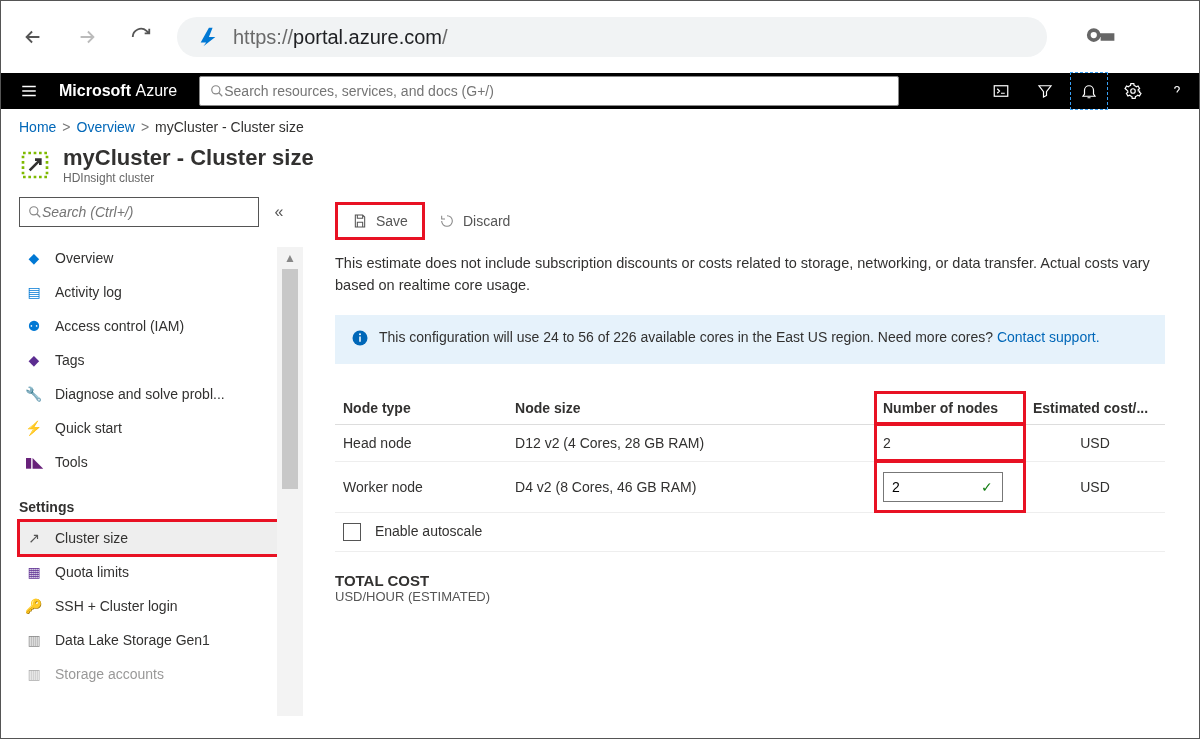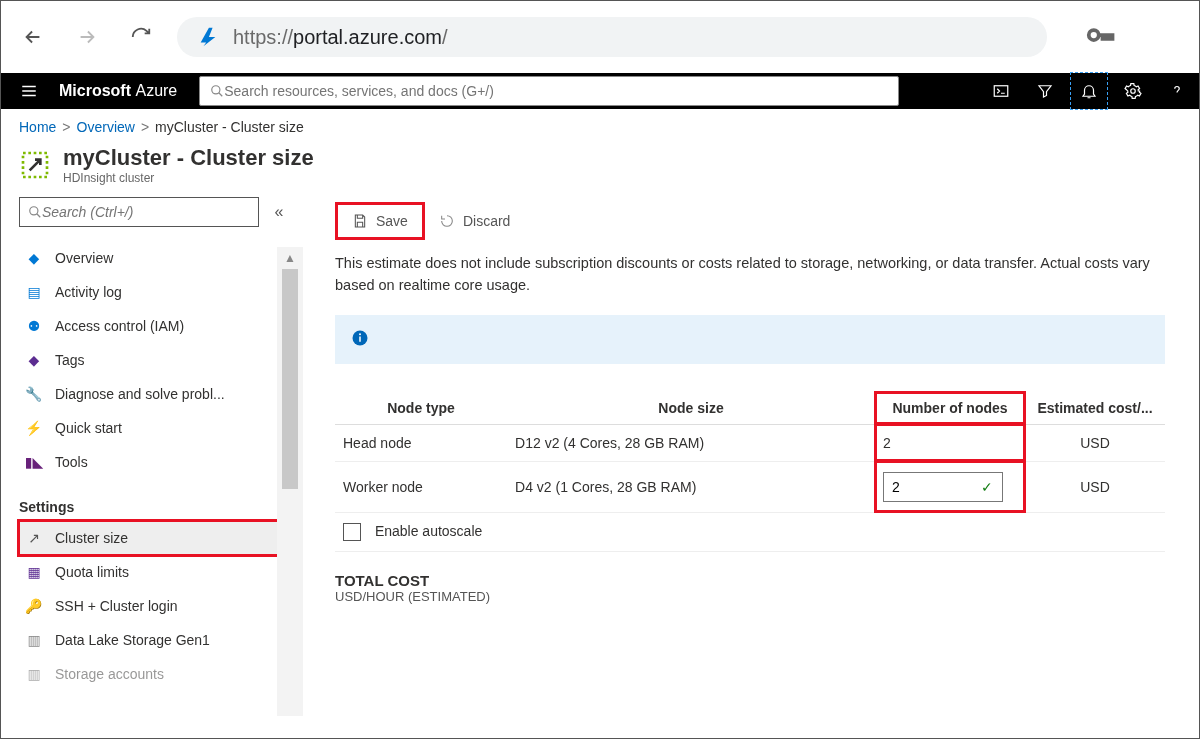--- a/index.html
+++ b/index.html
@@ -65,21 +65,21 @@
   .tool-btn svg { width:16px; height:16px; }
   .tool-btn.save { border: 3px solid #e81123; padding:8px 14px; }
 
   .desc { font-size:14.5px; color:#323130; line-height:1.5; margin-bottom:18px; }
 
   .info-box { background:#e6f2fb; padding:14px 16px; display:flex; gap:10px; font-size:14px; color:#323130; margin-bottom:28px; }
   .info-box .icon { color:#0067b8; }
   .info-box a { color:#0067b8; text-decoration:none; }
 
   table.nodes { width:100%; border-collapse:collapse; font-size:14px; color:#323130; }
-  table.nodes th { text-align:center; font-weight:600; padding:8px 8px; border-bottom:1px solid #ddd; }
+  table.nodes th { text-align:left; font-weight:600; padding:8px 8px; border-bottom:1px solid #ddd; }
   table.nodes td { padding:10px 8px; border-bottom:1px solid #eee; }
   .col-num { width:150px; }
   .col-cost { width:140px; }
   .node-input { width:120px; height:30px; border:1px solid #777; padding:0 8px; font-size:14px; background:#fff; }
   .node-input-wrap { display:flex; align-items:center; gap:6px; }
   .check-ok { color:#107c10; }
   .num-column-hl { outline:3px solid #e81123; outline-offset:-2px; }
 
   .autoscale-row td { padding:14px 0 10px 0; border-bottom:1px solid #ccc; }
   .autoscale-row .chk { display:inline-block; width:18px; height:18px; border:1.5px solid #555; margin-right:10px; vertical-align:middle; }
@@ -280,41 +280,42 @@
     <p class="desc">This estimate does not include subscription discounts or costs related to storage, networking, or data transfer. Actual costs vary based on realtime core usage.</p>
 
     <div class="info-box">
       <span class="icon">
         <svg width="18" height="18" viewBox="0 0 24 24" fill="#0067b8">
             <circle cx="12" cy="12" r="10"></circle>
             <rect x="11" y="10" width="2" height="7" fill="#fff"></rect>
             <circle cx="12" cy="7" r="1.3" fill="#fff"></circle>
           </svg>
       </span>
+      <div><span>This configuration will use 24 to 56 of 226 available cores in the East US region. Need more cores? </span><a href="#">Contact support.</a></div>
     </div>
 
     <table class="nodes">
       <thead>
           <tr>
         <th>Node type</th>
         <th>Node size</th>
         <th class="col-num num-column-hl">Number of nodes</th>
         <th class="col-cost">Estimated cost/...</th>
       </tr>
         </thead>
       <tbody>
         <tr>
           <td>Head node</td>
           <td>D12 v2 (4 Cores, 28 GB RAM)</td>
           <td class="col-num num-column-hl">2</td>
           <td class="col-cost" style="text-align:center">USD</td>
         </tr>
         <tr>
           <td>Worker node</td>
-          <td>D4 v2 (1 Cores, 28 GB RAM)</td>
+          <td>D4 v2 (8 Cores, 46 GB RAM)</td>
           <td class="col-num num-column-hl">
             <div class="node-input-wrap">
               <input class="node-input" value="2" style="">
               <span class="check-ok" style="margin-left:-28px">✓</span>
             </div>
           </td>
           <td class="col-cost" style="text-align:center">USD</td>
         </tr>
         <tr class="autoscale-row">
           <td colspan="4">

